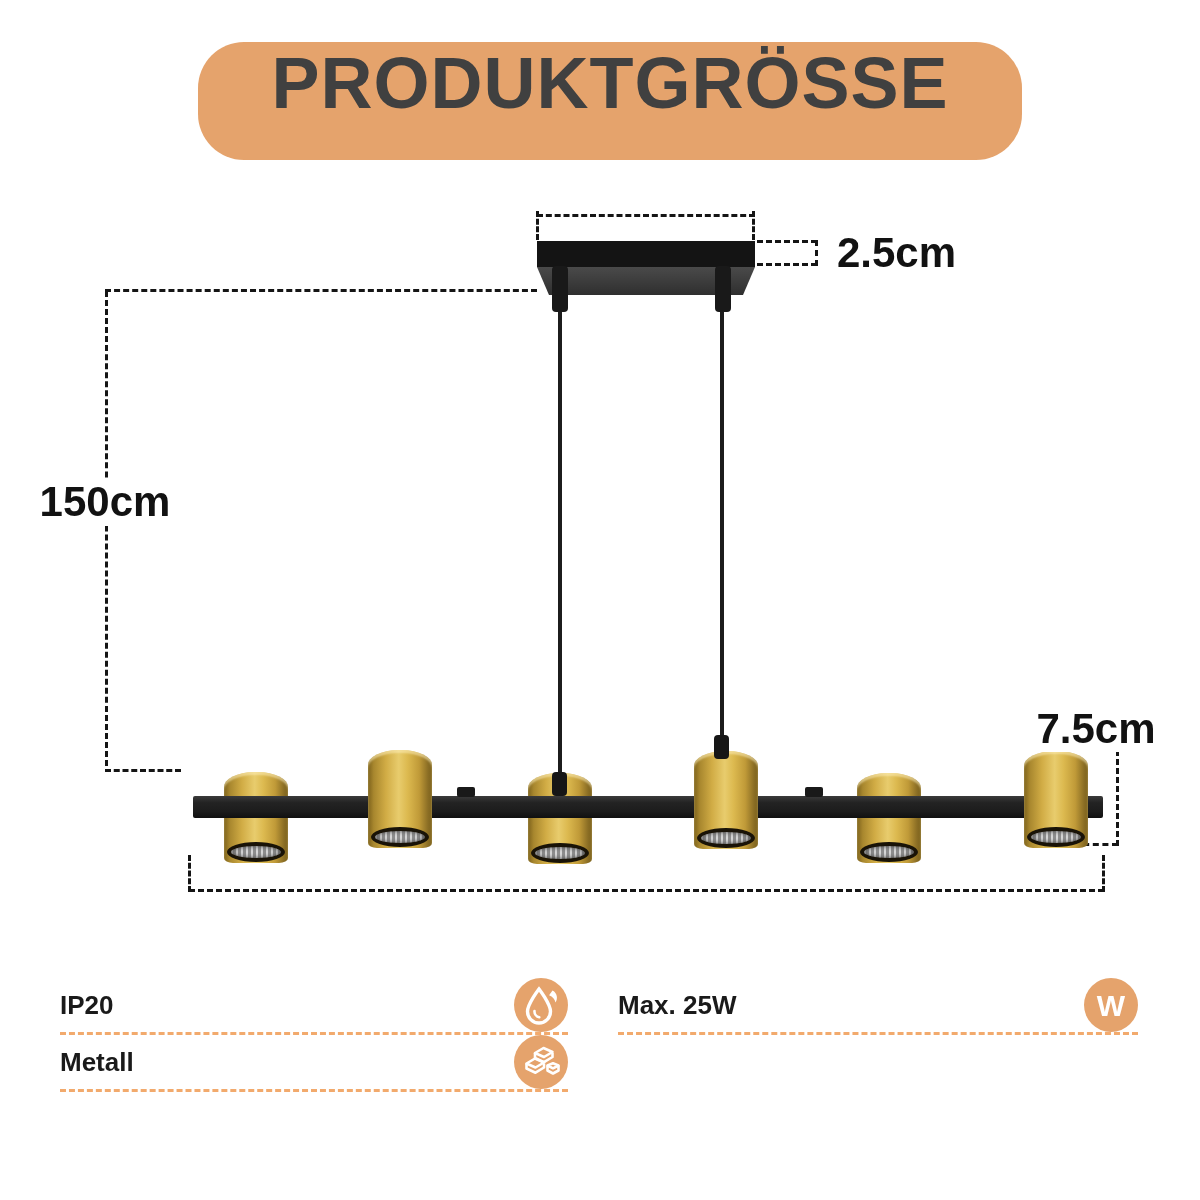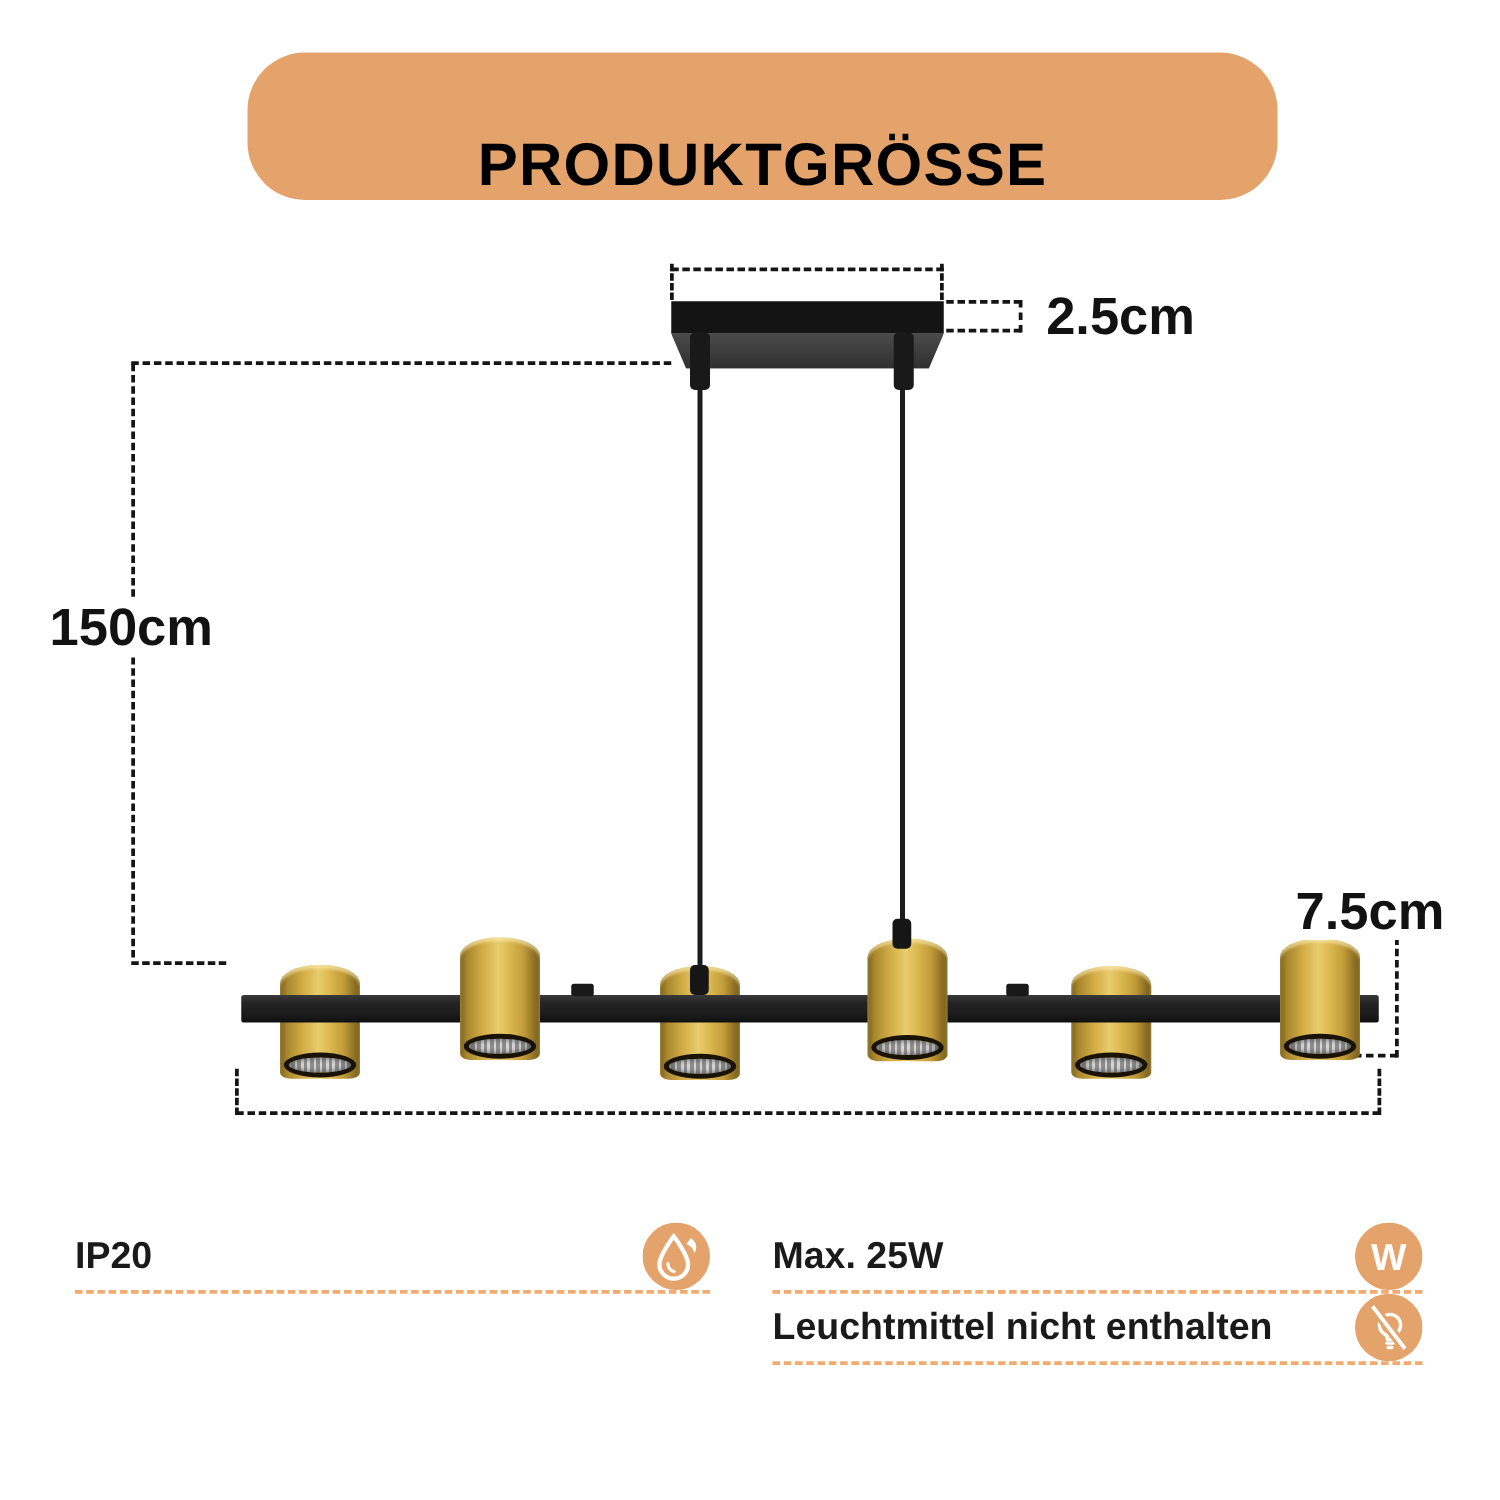--- a/index.html
+++ b/index.html
@@ -10,22 +10,22 @@
   *{box-sizing:border-box;}
   html,body{margin:0;padding:0;background:#fff;}
   #stage{
     position:relative;width:1200px;height:1200px;background:#fff;overflow:hidden;
     font-family:"Liberation Sans","DejaVu Sans",sans-serif;color:var(--text);
   }
   
   .banner{
     position:absolute;left:198px;top:42px;width:824px;height:118px;
     background:var(--accent);border-radius:46px;
-    display:flex;align-items:flex-end;justify-content:center;
-    color:#000000;font-size:48px;font-weight:bold;letter-spacing:1px;white-space:nowrap;
+    display:flex;align-items:flex-start;justify-content:center;
+    color:#404040;font-size:72px;font-weight:bold;letter-spacing:1px;white-space:nowrap;
   }
   
   .dash-h{position:absolute;height:0;border-top:3px dashed #151515;}
   .dash-v{position:absolute;width:0;border-left:3px dashed #151515;}
   .dim-label{
     position:absolute;font-size:42px;font-weight:bold;color:#121212;
     background:#fff;text-align:center;white-space:nowrap;z-index:6;
   }
   
   .canopy-top{position:absolute;left:537px;top:241px;width:218px;height:26px;background:#141414;z-index:3;}
@@ -57,21 +57,21 @@
     box-shadow:inset 0 0 5px #4a4a4a;
   }
   
   .spec-col{position:absolute;top:978px;z-index:5;}
   .spec-col.left{left:60px;width:508px;}
   .spec-col.right{left:618px;width:520px;}
   .spec-row{
     height:57px;display:flex;align-items:center;justify-content:space-between;
     border-bottom:3px dashed var(--accent-dash);
   }
-  .spec-label{font-size:30px;font-weight:bold;color:var(--text);white-space:nowrap;}
+  .spec-label{font-size:26px;font-weight:bold;color:var(--text);white-space:nowrap;}
   .spec-icon{width:54px;height:54px;flex:0 0 auto;}
 </style>
 </head>
 <body>
 
 <div id="stage">
 
   <div class="banner">
     <span>PRODUKTGRÖSSE</span>
   </div>
@@ -135,39 +135,39 @@
   <div class="spec-col left">
     <div class="spec-row">
       <span class="spec-label">IP20</span>
       <svg class="spec-icon" viewBox="0 0 54 54">
         <circle cx="27" cy="27" r="27" fill="var(--accent)"></circle>
         <path d="M25 11 C25 11 13.5 26 13.5 33.5 a11.5 11.5 0 0 0 23 0 C36.5 26 25 11 25 11 Z" fill="none" stroke="#fff" stroke-width="3.4"></path>
         <path d="M38.5 12.5 c5 2.5 5.5 8.5 3 12 c-.6-3.2-2.8-5.8-6.4-7.3 z" fill="#fff"></path>
         <path d="M20.5 33 a5.8 5.8 0 0 0 4.8 6.2" stroke="#fff" stroke-width="2.6" fill="none" stroke-linecap="round"></path>
       </svg>
     </div>
+    <div class="spec-row">
+      <span class="spec-label">Metall</span>
+      <svg class="spec-icon" viewBox="0 0 54 54">
+        <circle cx="27" cy="27" r="27" fill="var(--accent)"></circle>
+        <g fill="none" stroke="#fff" stroke-width="2.6" stroke-linejoin="round">
+          <path d="M21 18 l8.5 -5 9 4 -8.5 5 z"></path>
+          <path d="M21 18 v5 l9 4.2 8.5 -5.2 v-4"></path>
+          <path d="M12.5 28.5 l8.5 -5 9 4 -8.5 5 z"></path>
+          <path d="M12.5 28.5 v5 l9 4.2 8.5 -5.2 v-4"></path>
+          <path d="M33.5 30.5 l5.5 -2.2 5.5 2.2 -5.5 2.8 z"></path>
+          <path d="M33.5 30.5 v5 l5.5 3 5.5 -3 v-5"></path>
+        </g>
+      </svg>
+    </div>
   </div>
 
   <div class="spec-col right">
     <div class="spec-row">
       <span class="spec-label">Max. 25W</span>
       <svg class="spec-icon" viewBox="0 0 54 54">
         <circle cx="27" cy="27" r="27" fill="var(--accent)"></circle>
         <text x="27" y="38" text-anchor="middle" font-family="Liberation Sans, DejaVu Sans, sans-serif" font-size="30" font-weight="bold" fill="#fff">W</text>
       </svg>
     </div>
-    <div class="spec-row">
-      <span class="spec-label">Leuchtmittel nicht enthalten</span>
-      <svg class="spec-icon" viewBox="0 0 54 54">
-        <circle cx="27" cy="27" r="27" fill="var(--accent)"></circle>
-        <g stroke="#fff" fill="none" stroke-width="2.7" stroke-linecap="round">
-          <circle cx="28" cy="25" r="8.5"></circle>
-          <path d="M24.5 32.5 l1.5 4 h4 l1.5 -4"></path>
-          <path d="M25.5 39.5 h5"></path>
-            <path d="M26.5 43 h3"></path>
-        </g>
-        <line x1="14" y1="10" x2="40" y2="44" stroke="var(--accent)" stroke-width="8"></line>
-        <line x1="14" y1="10" x2="40" y2="44" stroke="#fff" stroke-width="3"></line>
-      </svg>
-    </div>
   </div>
 
 </div>
 
 </body></html>

